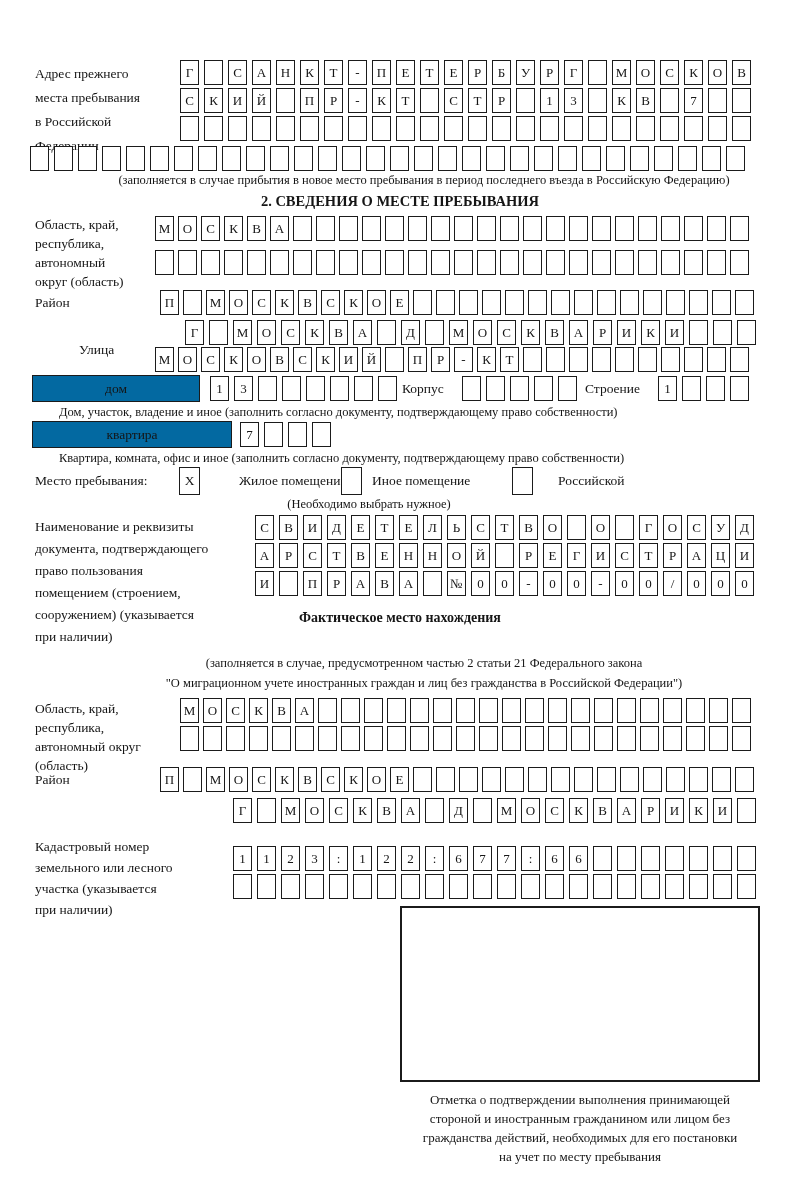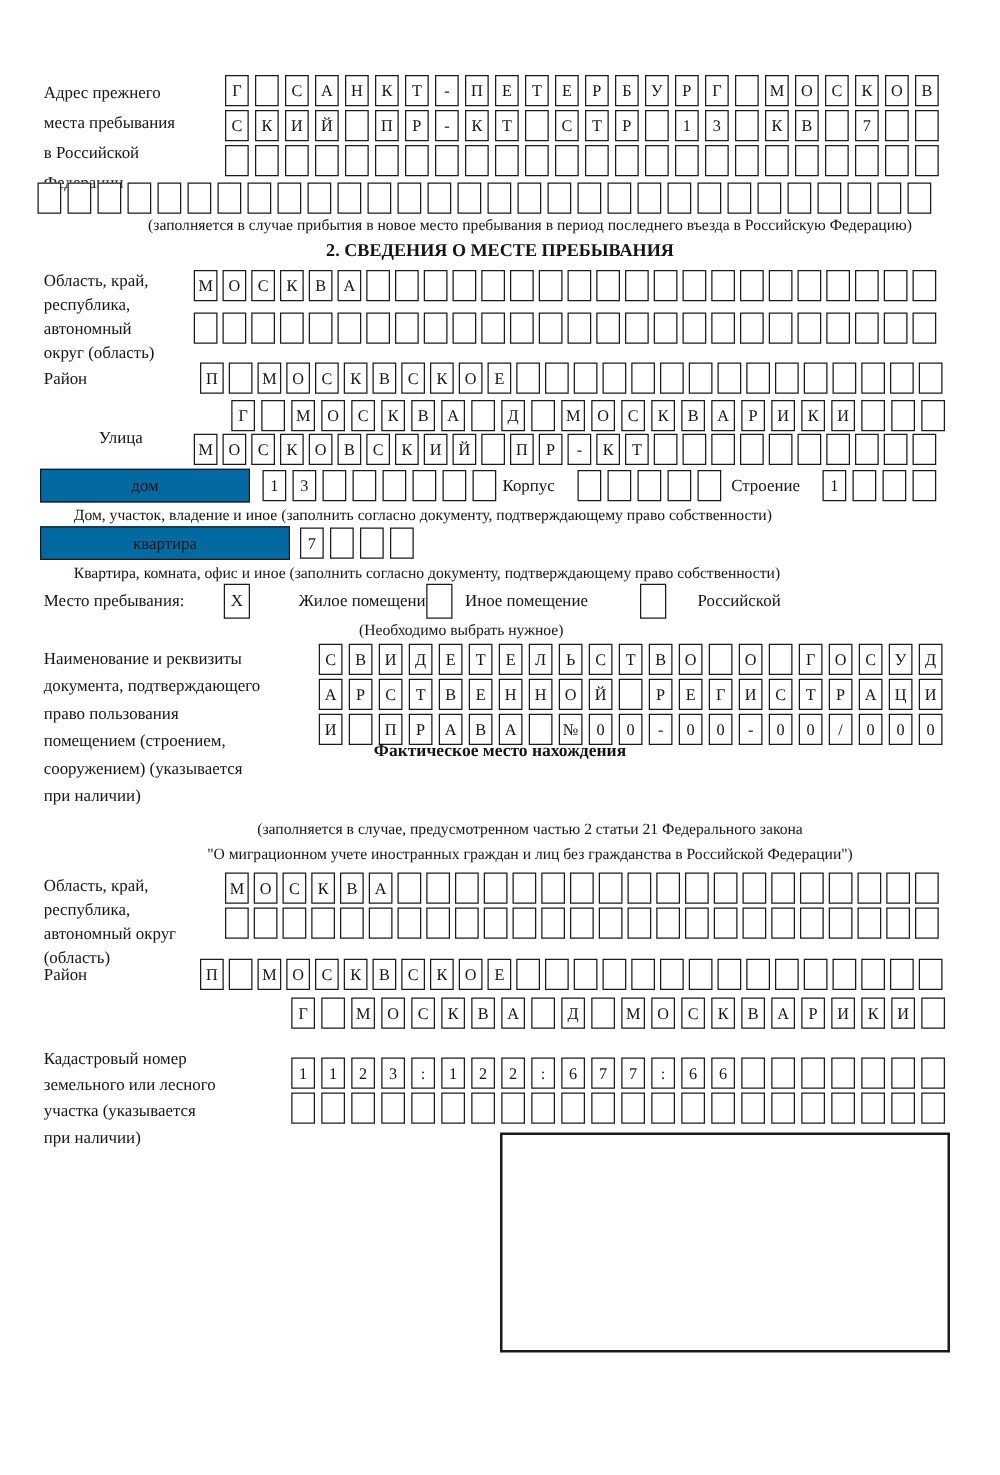--- a/index.html
+++ b/index.html
@@ -425,21 +425,21 @@
         <div class="cell">-</div>
         <div class="cell">0</div>
         <div class="cell">0</div>
         <div class="cell">/</div>
         <div class="cell">0</div>
         <div class="cell">0</div>
         <div class="cell">0</div>
       </div>
   </div>
 
-  <div class="abs heading" style="top:594px;font-size:14px;">Фактическое место нахождения</div>
+  <div class="abs heading" style="top:610px;font-size:14px;">Фактическое место нахождения</div>
   <div class="abs cap ctr" style="left:0;top:656px;width:800px;">(заполняется в случае, предусмотренном частью 2 статьи 21 Федерального закона</div>
   <div class="abs cap ctr" style="left:0;top:676px;width:800px;">"О миграционном учете иностранных граждан и лиц без гражданства в Российской Федерации")</div>
 
   <div class="abs label lines" style="left:35px;top:699px;">Область, край,
 республика,
 автономный округ
 (область)</div>
   <div class="abs colrows" style="left:180px;top:698px;">
     <div class="cells">
         <div class="cell">М</div>
@@ -601,14 +601,18 @@
         <div class="cell"></div>
         <div class="cell"></div>
         <div class="cell"></div>
         <div class="cell"></div>
         <div class="cell"></div>
         <div class="cell"></div>
       </div>
   </div>
 
   <div class="abs stampbox" style="left:400px;top:906px;width:360px;height:176px;"></div>
+  <div class="abs lines ctr" style="left:395px;top:1090px;width:370px;font-size:13px;line-height:19px;">Отметка о подтверждении выполнения принимающей
+стороной и иностранным гражданином или лицом без
+гражданства действий, необходимых для его постановки
+на учет по месту пребывания</div>
 
 </div>
 
 </body></html>

